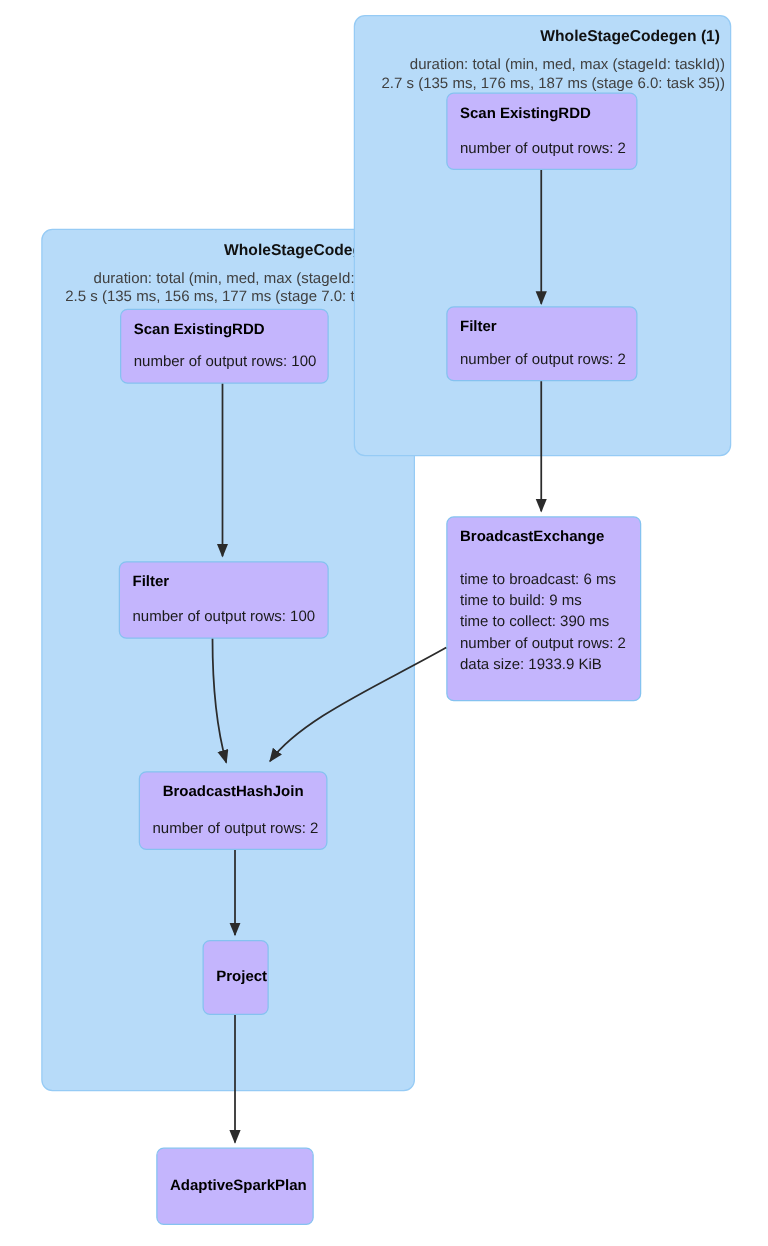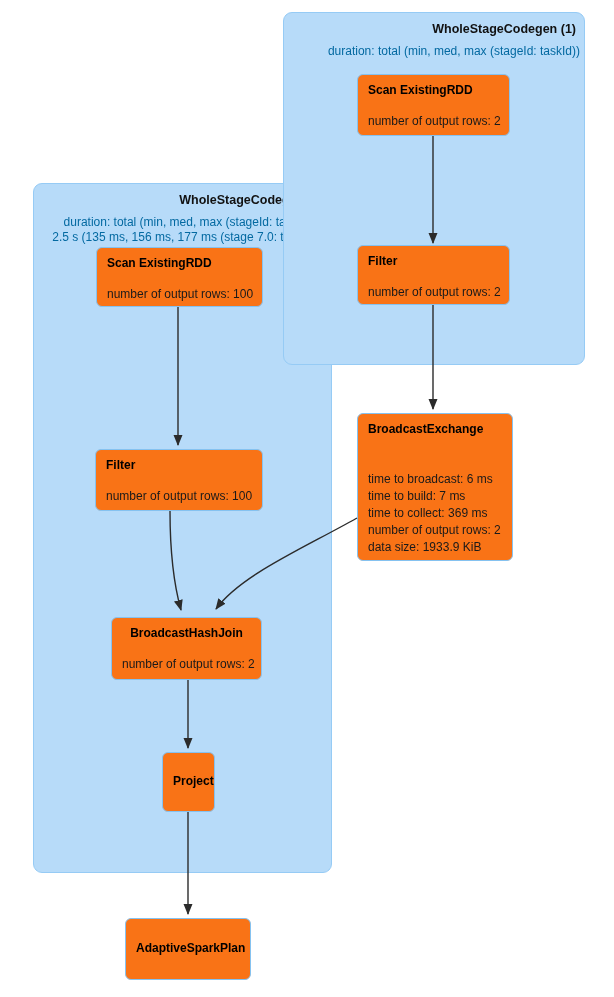--- a/index.html
+++ b/index.html
@@ -17,33 +17,33 @@
   #wsc2 { left: 33px; top: 183px; width: 299px; height: 690px; }
   #wsc1 { left: 283px; top: 12px; width: 302px; height: 353px; }
 
   .cl-title {
     position: absolute; top: 9px; right: 8px;
     font-size: 12.5px; font-weight: 700; color: #111111;
     white-space: nowrap;
   }
   .cl-dur {
     position: absolute; top: 31px; right: 4px;
-    font-size: 12px; color: #0369a1; line-height: 15px;
-    text-align: center; white-space: nowrap;
+    font-size: 12px; color: #404040; line-height: 15px;
+    text-align: right; white-space: nowrap;
   }
 
   .node {
     position: absolute;
-    background: #f97316;
+    background: #c4b5fd;
     border: 1px solid #85c2f0;
     border-radius: 6px;
     box-sizing: border-box;
     padding: 8px 10px 9px 10px;
     display: flex; flex-direction: column; justify-content: space-between;
-    font-size: 12px; color: #1a1a1a; gap: 16px;
+    font-size: 12px; color: #1a1a1a;
   }
   .node .nt { font-weight: 700; color: #000000; line-height: 15px; white-space: nowrap; }
   .node .nm { line-height: 15px; white-space: nowrap; }
   .node .nm-list { margin-top: 18px; line-height: 17px; white-space: nowrap; }
 
   #n-scan1   { left: 357px; top: 74px;  width: 153px; height: 62px; }
   #n-filter1 { left: 357px; top: 245px; width: 153px; height: 60px; }
   #n-be      { left: 357px; top: 413px; width: 156px; height: 148px; justify-content: flex-start; }
   #n-scan2   { left: 96px;  top: 247px; width: 167px; height: 60px; }
   #n-filter2 { left: 95px;  top: 449px; width: 168px; height: 62px; }
@@ -64,20 +64,21 @@
     <div class="cl-dur">
       <div>duration: total (min, med, max (stageId: taskId))</div>
       <div>2.5 s (135 ms, 156 ms, 177 ms (stage 7.0: task 35))</div>
     </div>
   </div>
 
   <div class="cluster" id="wsc1">
     <div class="cl-title">WholeStageCodegen (1)</div>
     <div class="cl-dur">
       <div>duration: total (min, med, max (stageId: taskId))</div>
+      <div>2.7 s (135 ms, 176 ms, 187 ms (stage 6.0: task 35))</div>
     </div>
   </div>
 
   <div class="node" id="n-scan1">
     <div class="nt">Scan ExistingRDD</div>
     <div class="nm">number of output rows: 2</div>
   </div>
 
   <div class="node" id="n-filter1">
     <div class="nt">Filter</div>
@@ -91,22 +92,22 @@
 
   <div class="node" id="n-filter2">
     <div class="nt">Filter</div>
     <div class="nm">number of output rows: 100</div>
   </div>
 
   <div class="node" id="n-be">
     <div class="nt">BroadcastExchange</div>
     <div class="nm-list">
       <div>time to broadcast: 6 ms</div>
-      <div>time to build: 7 ms</div>
-      <div>time to collect: 369 ms</div>
+      <div>time to build: 9 ms</div>
+      <div>time to collect: 390 ms</div>
       <div>number of output rows: 2</div>
       <div>data size: 1933.9 KiB</div>
     </div>
   </div>
 
   <div class="node" id="n-bhj">
     <div class="nt">BroadcastHashJoin</div>
     <div class="nm">number of output rows: 2</div>
   </div>
 

